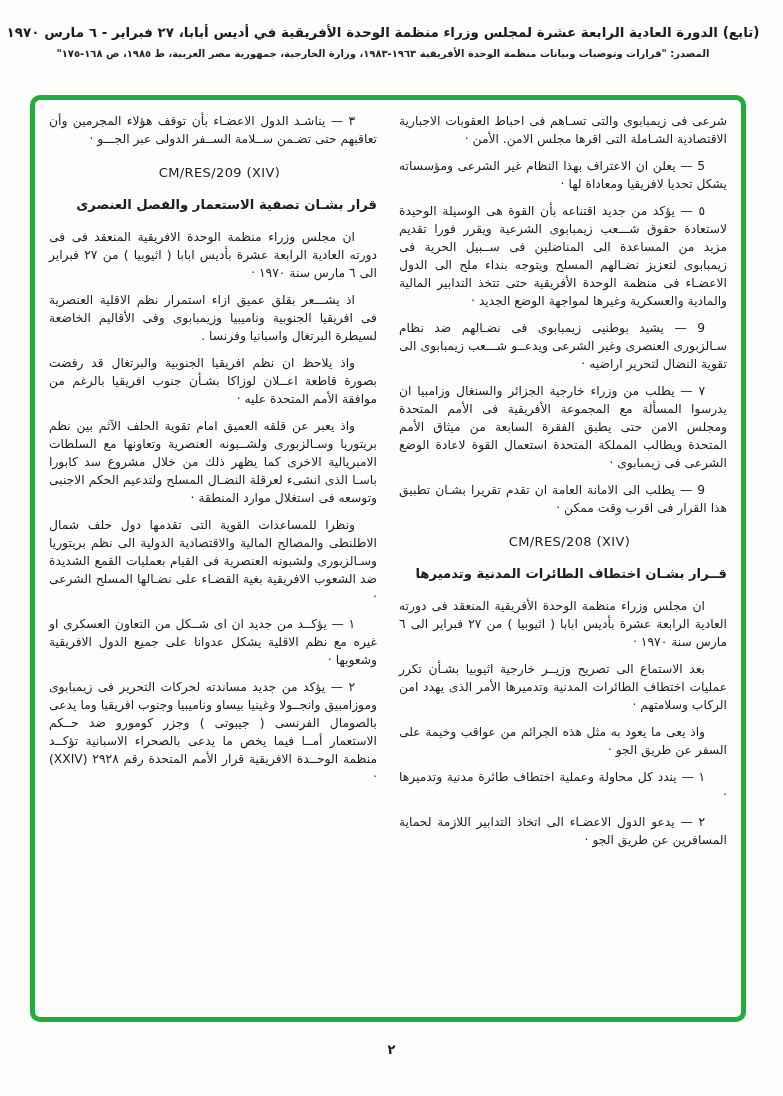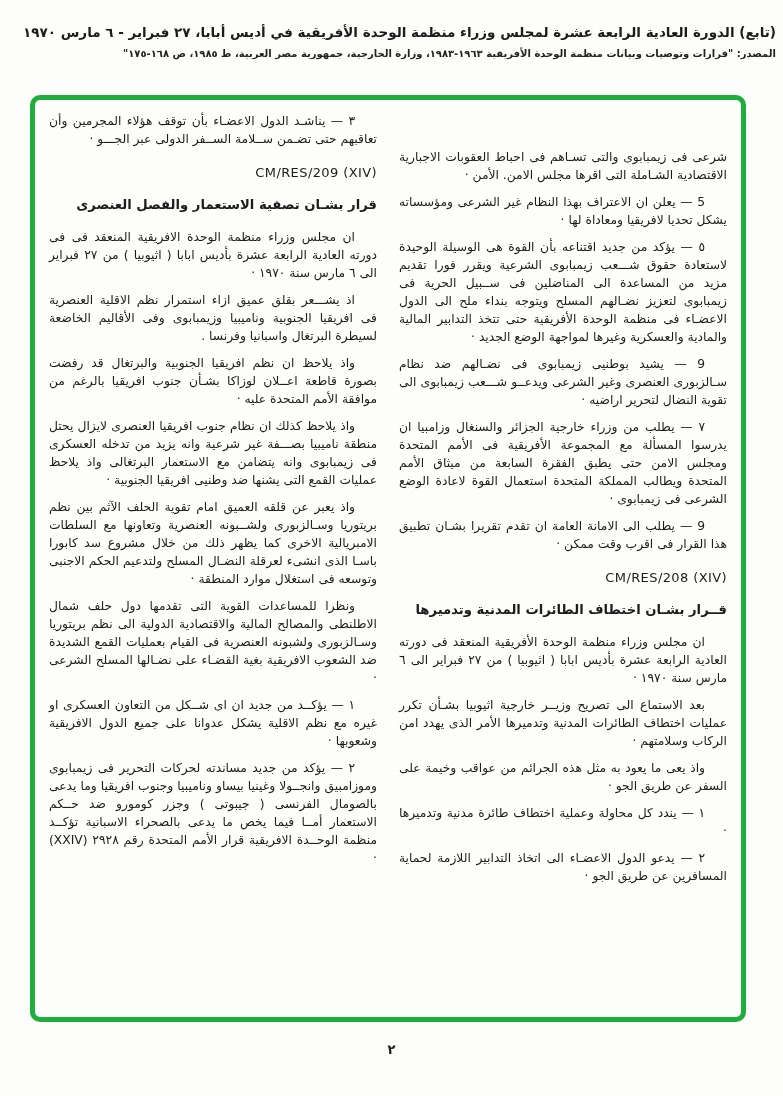--- a/index.html
+++ b/index.html
@@ -12,22 +12,22 @@
   body{
     background:var(--paper);
     color:var(--ink);
     font-family:"DejaVu Sans",sans-serif;
     position:relative;
     direction:rtl;
     overflow:hidden;
   }
   
   .hdr{
-    position:absolute;top:24px;right:7px;left:0;
-    text-align:right;
+    position:absolute;top:24px;right:17px;left:0;
+    text-align:center;
   }
   .hdr-line1{
     font-size:13.5px;font-weight:bold;letter-spacing:0;
   }
   .hdr-line2{
     font-size:10px;font-weight:bold;margin-top:8px;color:#222;
   }
   
   .frame{
     position:absolute;
@@ -45,24 +45,24 @@
     width:328px;
     font-size:12.3px;
     line-height:18px;
     text-align:justify;
     text-justify:inter-word;
   }
   .para{
     margin-bottom:9px;
     text-indent:22px;
   }
-  .para.cont{text-indent:0;margin-top:36px;}
+  .para.cont{text-indent:0;}
   .ref{
     direction:ltr;
-    text-align:right;
+    text-align:center;
     font-size:13px;
     letter-spacing:.4px;
     margin:16px 0 14px 13px;
     text-indent:0;
   }
   .res-heading{
     font-weight:bold;
     text-align:right;
     font-size:13.2px;
     margin:10px 0 14px 0;
@@ -103,21 +103,20 @@
     <p class="para">٢ — يدعو الدول الاعضـاء الى اتخاذ التدابير اللازمة لحماية المسافرين عن طريق الجو ·</p>
   </section>
 
   <section class="col">
     <p class="para">٣ — يناشـد الدول الاعضـاء بأن توقف هؤلاء المجرمين وأن تعاقبهم حتى تضـمن ســلامة الســفر الدولى عبر الجـــو ·</p>
     <p class="ref">CM/RES/209 (XIV)</p>
     <h2 class="res-heading">قرار بشـان تصفية الاستعمار والفصل العنصرى</h2>
     <p class="para">ان مجلس وزراء منظمة الوحدة الافريقية المنعقد فى فى دورته العادية الرابعة عشرة بأديس ابابا ( اثيوبيا ) من ٢٧ فبراير الى ٦ مارس سنة ١٩٧٠ ·</p>
     <p class="para">اذ يشـــعر بقلق عميق ازاء استمرار نظم الاقلية العنصرية فى افريقيا الجنوبية وناميبيا وزيمبابوى وفى الأقاليم الخاضعة لسيطرة البرتغال واسبانيا وفرنسا .</p>
     <p class="para">واذ يلاحظ ان نظم افريقيا الجنوبية والبرتغال قد رفضت بصورة قاطعة اعــلان لوزاكا بشـأن جنوب افريقيا بالرغم من موافقة الأمم المتحدة عليه ·</p>
-    <p class="para">واذ يلاحظ كذلك ان نظام جنوب افريقيا العنصرى لايزال يحتل منطقة ناميبيا بصـــفة غير شرعية وانه يزيد من تدخله العسكرى فى زيمبابوى وانه يتضامن مع الاستعمار البرتغالى واذ يلاحظ عمليات القمع التى يشنها ضد وطنيى افريقيا الجنوبية ·</p>
     <p class="para">واذ يعبر عن قلقه العميق امام تقوية الحلف الآثم بين نظم بريتوريا وسـالزبورى ولشــبونه العنصرية وتعاونها مع السلطات الامبريالية الاخرى كما يظهر ذلك من خلال مشروع سد كابورا باسـا الذى انشىء لعرقلة النضـال المسلح ولتدعيم الحكم الاجنبى وتوسعه فى استغلال موارد المنطقة ·</p>
     <p class="para">ونظرا للمساعدات القوية التى تقدمها دول حلف شمال الاطلنطى والمصالح المالية والاقتصادية الدولية الى نظم بريتوريا وسـالزبورى ولشبونه العنصرية فى القيام بعمليات القمع الشديدة ضد الشعوب الافريقية بغية القضـاء على نضـالها المسلح الشرعى ·</p>
     <p class="para">١ — يؤكــد من جديد ان اى شــكل من التعاون العسكرى او غيره مع نظم الاقلية يشكل عدوانا على جميع الدول الافريقية وشعوبها ·</p>
     <p class="para">٢ — يؤكد من جديد مساندته لحركات التحرير فى زيمبابوى وموزامبيق وانجــولا وغينيا بيساو وناميبيا وجنوب افريقيا وما يدعى بالصومال الفرنسى ( جيبوتى ) وجزر كومورو ضد حــكم الاستعمار أمــا فيما يخص ما يدعى بالصحراء الاسبانية تؤكــد منظمة الوحــدة الافريقية قرار الأمم المتحدة رقم ٢٩٢٨ (XXIV) ·</p>
   </section>
 
 </main>
 
 <footer class="ftr">
   <span>٢</span>

